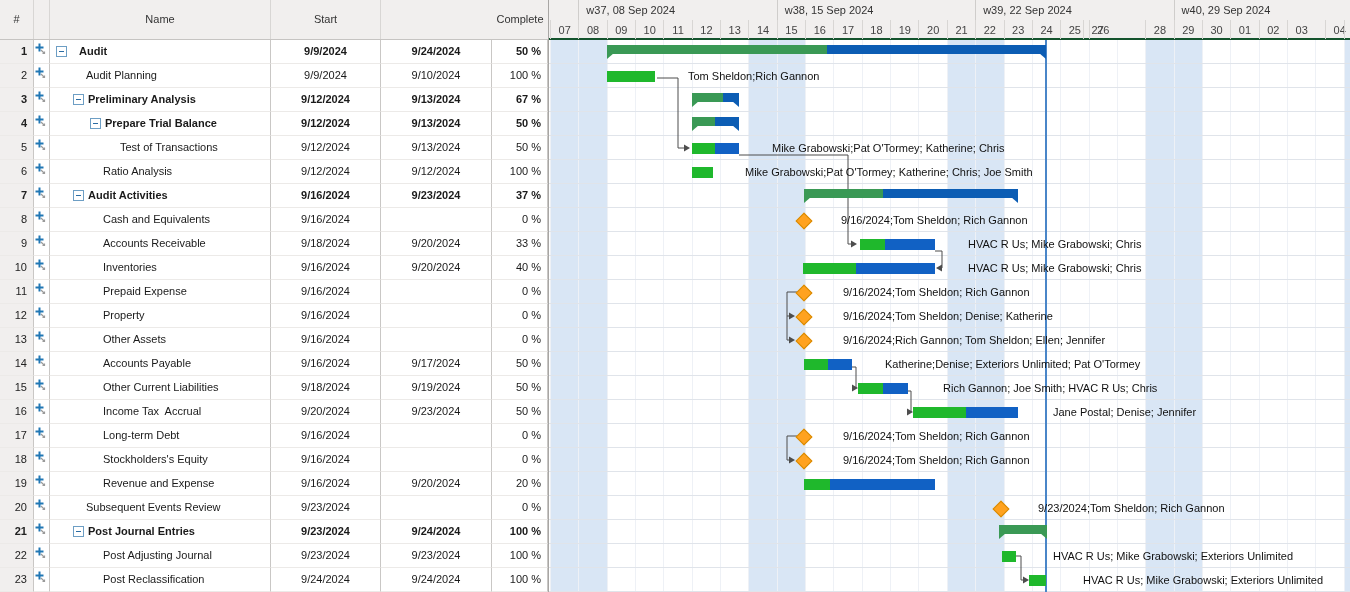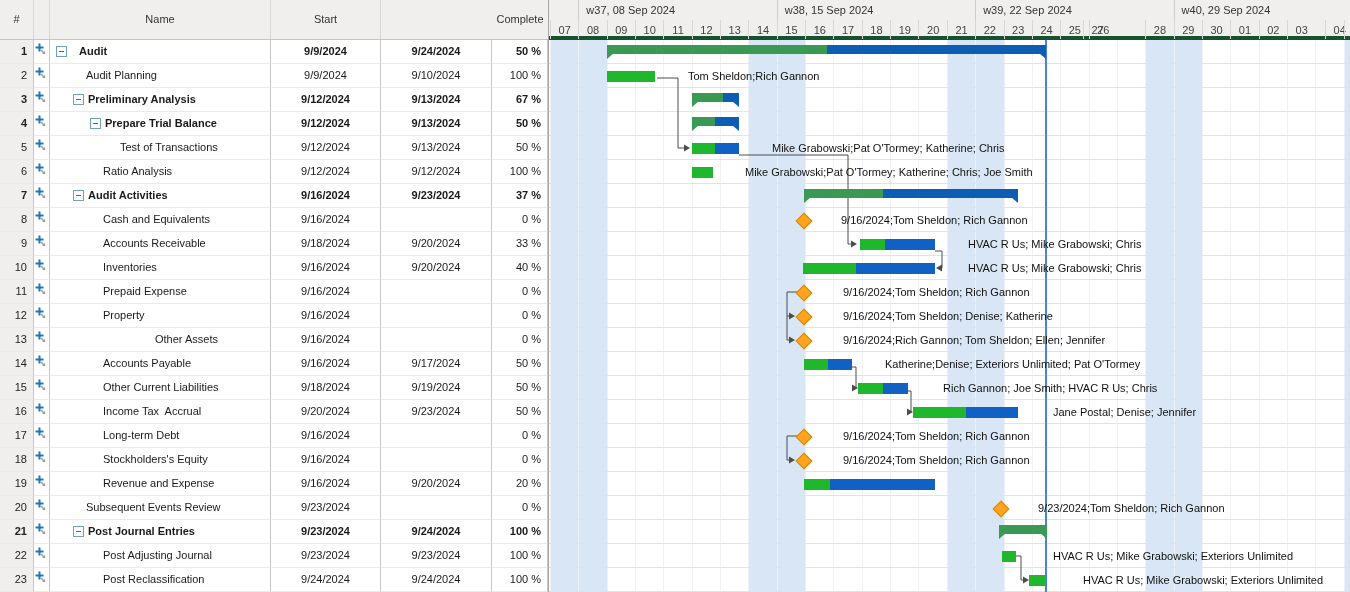--- a/index.html
+++ b/index.html
@@ -22,21 +22,21 @@
   .c-comp{left:492px;width:56px;text-align:right;padding-right:6px;}
   .bold .tcell{font-weight:bold;}
   .tname{white-space:pre;}
   .expander{display:inline-block;width:9px;height:9px;background:#fff;border:1px solid #6d9ec4;
             position:relative;margin-right:4px;flex:none;}
   .expander::after{content:"";position:absolute;left:2px;top:4px;width:5px;height:1px;background:#2b6ca3;}
   
   #chart-clip{position:absolute;left:548px;top:0;width:802px;height:592px;overflow:hidden;}
   #week-row{position:absolute;left:0;top:0;width:802px;height:20px;background:#f1efee;}
   #day-row{position:absolute;left:0;top:20px;width:802px;height:20px;background:#f1efee;
-           border-bottom:4px solid #14532d;box-sizing:border-box;}
+           border-bottom:2px solid #14532d;box-sizing:border-box;}
   .wcell{position:absolute;top:0;height:20px;line-height:21px;border-left:1px solid #cfcdcb;
          padding-left:7px;color:#333;box-sizing:border-box;white-space:nowrap;}
   .dcell{position:absolute;top:0;height:19px;line-height:20px;text-align:center;color:#444;
          border-left:1px solid #d8d6d4;box-sizing:border-box;}
   .band{position:absolute;top:40px;height:552px;}
   .vgrid{position:absolute;top:40px;height:552px;width:1px;}
   .hgrid{position:absolute;left:0;height:1px;}
   .bar-task{position:absolute;height:11px;}
   .bar-green{position:absolute;left:0;top:0;height:100%;}
   .bar-summary{position:absolute;height:9px;}
@@ -230,21 +230,21 @@
         <div class="tcell c-start">9/16/2024</div>
         <div class="tcell c-finish"></div>
         <div class="tcell c-comp">0 %</div>
       </div>
       <div class="trow" style="top: 328px;">
         <div class="tcell c-num">13</div>
         <div class="tcell c-icon"><svg width="12" height="12" viewBox="0 0 12 12">
             <path d="M4.5 0.5h2v3h3v2h-3v3h-2v-3h-3v-2h3z" fill="#2077b4"></path>
             <path d="M7 7 L10.5 10.5 M10.5 8.5 L10.5 10.5 L8.5 10.5" stroke="#9a9a9a" stroke-width="1.2" fill="none"></path>
           </svg></div>
-        <div class="tcell c-name" style="padding-left:40px;justify-content:center;">
+        <div class="tcell c-name" style="padding-left:40px;">
           <span style="width:13px;flex:none;"></span>
           <span class="tname">Other Assets</span>
         </div>
         <div class="tcell c-start">9/16/2024</div>
         <div class="tcell c-finish"></div>
         <div class="tcell c-comp">0 %</div>
       </div>
       <div class="trow" style="top: 352px;">
         <div class="tcell c-num">14</div>
         <div class="tcell c-icon"><svg width="12" height="12" viewBox="0 0 12 12">

